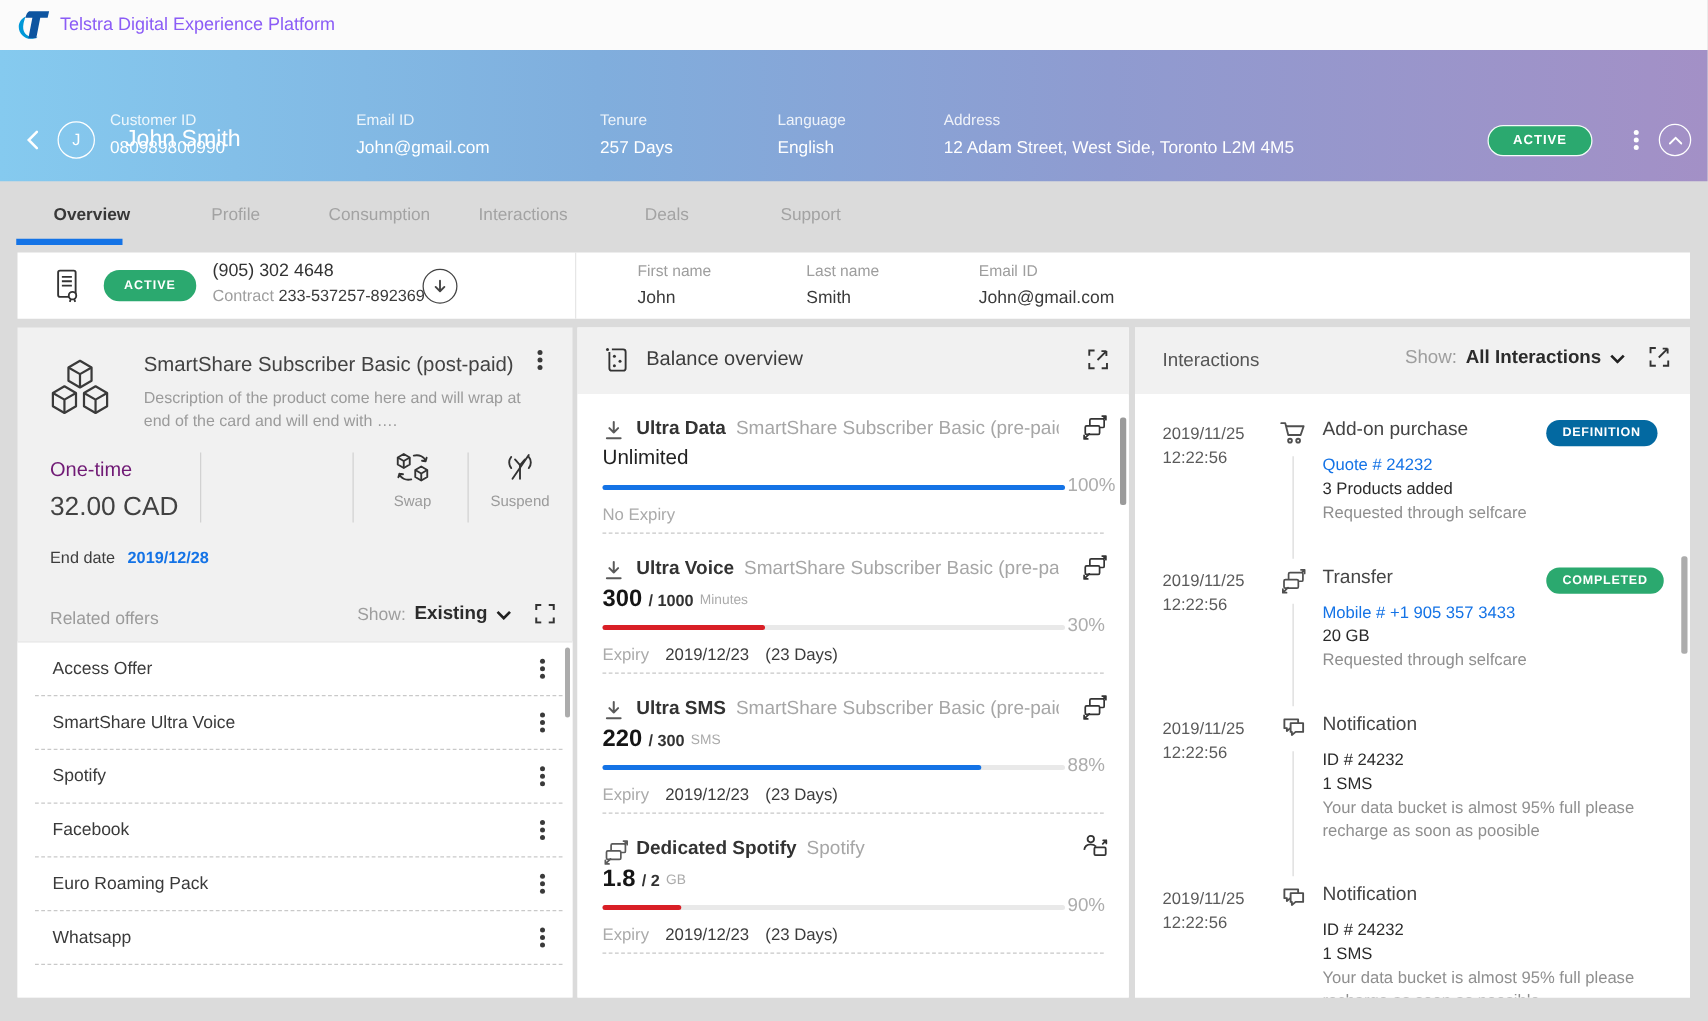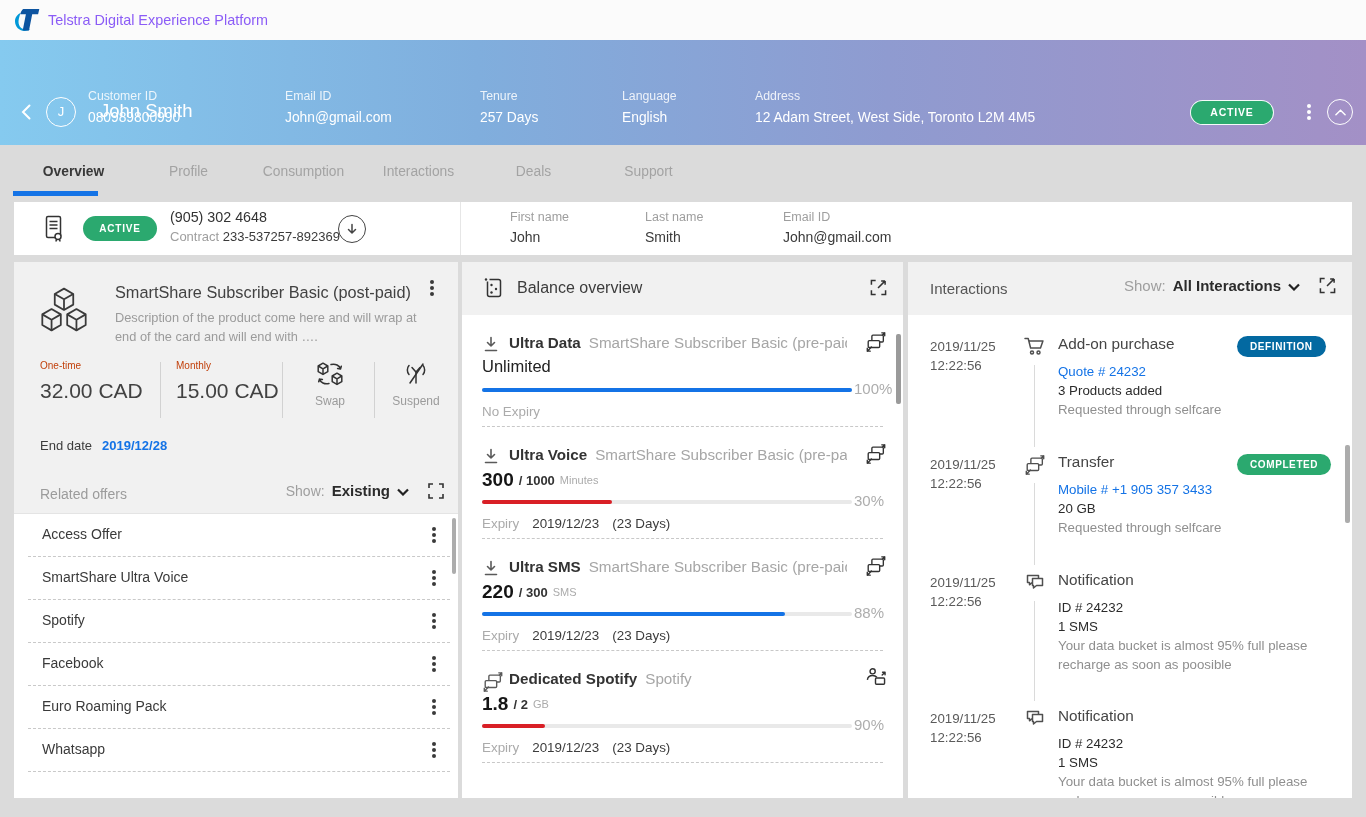--- a/index.html
+++ b/index.html
@@ -63,21 +63,21 @@
   .sb{position:absolute;border-radius:2px;cursor:pointer}
 
   
   #card1 .cubes{position:absolute;left:18px;top:22px}
   #card1 .p-kebab{position:absolute;right:24px;top:24px;color:#3A3A3A;cursor:pointer}
   #card1 .p-title{position:absolute;left:101px;top:21px;font-size:16.3px;color:#424242}
   #card1 .p-desc{position:absolute;left:101px;top:47px;width:320px;font-size:12.8px;color:#9B9B9B;line-height:1.45}
   #card1 .price-row{position:absolute;left:0;right:0;top:94px;height:78px}
   #card1 .pr-div{position:absolute;top:6px;height:56px;border-left:1px solid #D2D2D2}
   #card1 .pr-col{position:absolute;top:0}
-  #card1 .pr-label{font-size:10px;color:#c2410c;margin-top:4px}
+  #card1 .pr-label{font-size:16px;color:#701a75;margin-top:12px}
   #card1 .pr-value{font-size:21px;color:#424242;margin-top:8px}
   #card1 .pr-act{position:absolute;top:4px;text-align:center;color:#333;cursor:pointer}
   #card1 .pr-act svg{margin:0 auto}
   #card1 .pr-actlabel{font-size:12px;color:#9B9B9B;margin-top:6px}
   #card1 .end-row{position:absolute;left:26px;top:176px;font-size:13px;color:#3C3C3C}
   #card1 .end-val{color:#1473E6;font-weight:700;margin-left:10px}
   #card1 .ro-head{position:absolute;left:0;right:0;top:212px;height:40px}
   #card1 .ro-title{position:absolute;left:26px;top:12px;font-size:14px;color:#9B9B9B}
   .show-cluster{position:absolute;right:14px;top:8px;display:flex;align-items:center;gap:7px;cursor:pointer}
   .show-label{font-size:14px;color:#9E9E9E}
@@ -248,24 +248,20 @@
   <div class="p-desc">Description of the product come here and will wrap at end of the card and will end with ….</div>
 
   <div class="price-row">
     <span class="pr-div" style="left:146px"></span>
     <span class="pr-div" style="left:268px"></span>
     <span class="pr-div" style="left:360px"></span>
     <div class="pr-col" style="left:26px">
       <div class="pr-label">One-time</div>
       <div class="pr-value">32.00 CAD</div>
     </div>
-    <div class="pr-col" style="left:162px">
-      <div class="pr-label">Monthly</div>
-      <div class="pr-value">15.00 CAD</div>
-    </div>
     <div class="pr-act" style="left:274px;width:84px">
       <svg width="34" height="28" viewBox="0 0 34 28" fill="none" stroke="currentColor" stroke-width="1.5" stroke-linejoin="round">
         <path fill="#F1F1F1" d="M10 3.2L14.8 6v5.6L10 14.4 5.2 11.6V6z"></path>
           <path d="M5.2 6L10 8.8 14.8 6M10 8.8v5.6"></path>
         <path fill="#F1F1F1" d="M24 13.2L28.8 16v5.6L24 24.4l-4.8-2.8V16z"></path>
           <path d="M19.2 16L24 18.8 28.8 16M24 18.8v5.6"></path>
         <path d="M18 4.5c4.5-1 8.5.8 9.5 4.5M28.3 6.2L27.5 9M24.6 8.6l2.9.4" stroke-linecap="round"></path>
         <path d="M16 23.5c-4.5 1-8.5-.8-9.5-4.5M5.7 21.8L6.5 19M9.4 19.4L6.5 19" stroke-linecap="round"></path>
       </svg>
       <div class="pr-actlabel">Swap</div>

